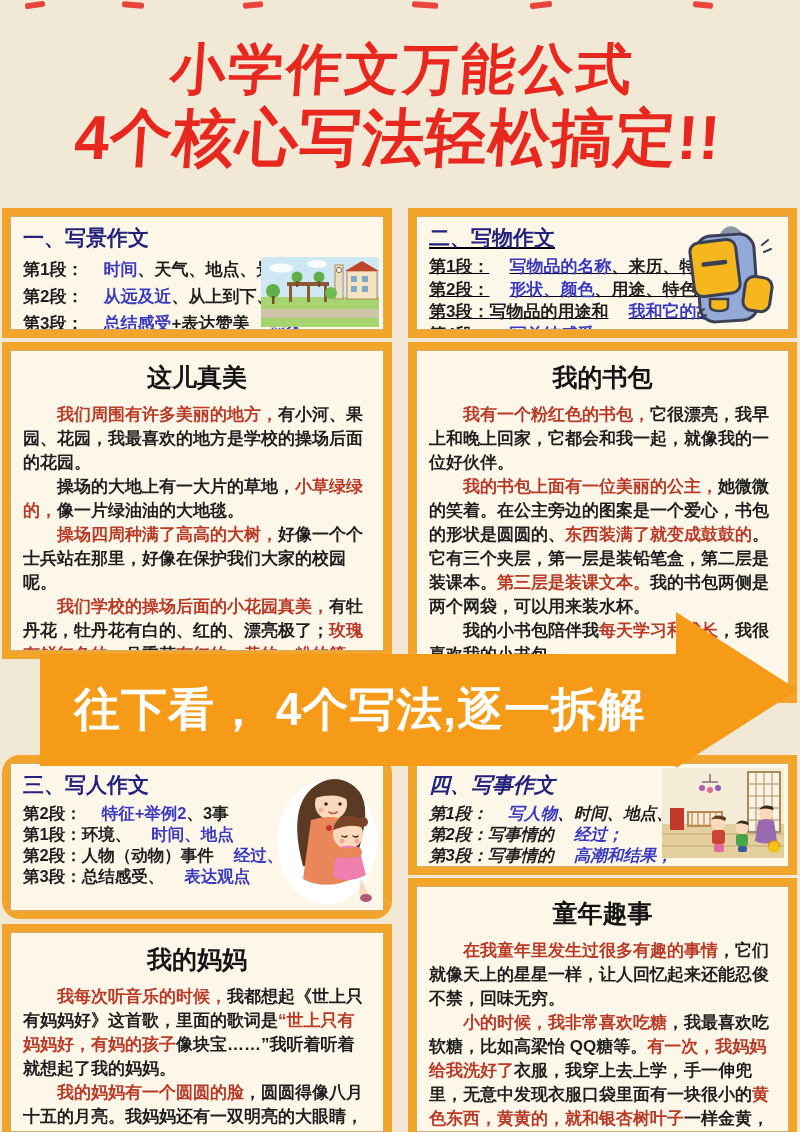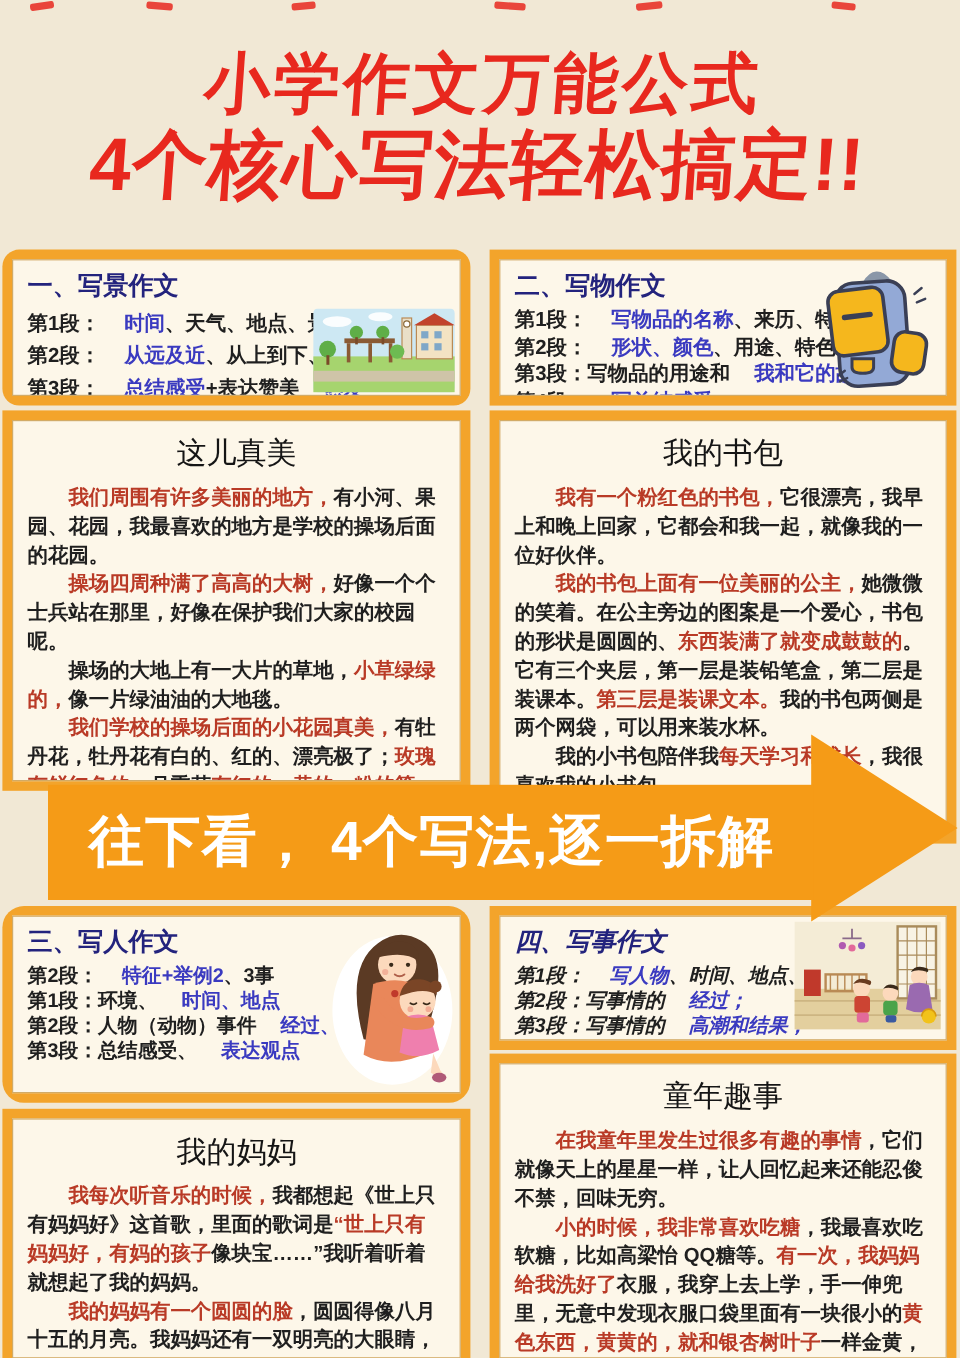--- a/index.html
+++ b/index.html
@@ -12,46 +12,46 @@
   .hdr{position:absolute;top:36px;left:0;width:800px;text-align:center;
        color:#e8281e;font-weight:900;transform:skewX(-4deg);}
   .hdr .l1{font-size:55px;line-height:66px;letter-spacing:3px;}
   .hdr .l2{font-size:62px;line-height:72px;letter-spacing:1px;}
   
   .top-mark{position:absolute;top:2px;height:6px;background:#e8281e;border-radius:2px;opacity:.85;}
   
   .panel{position:absolute;background:#f3a42b;padding:8px;box-sizing:border-box;z-index:1;}
   .inner{width:100%;height:100%;background:#fdf7e9;border:1px solid #d2ab66;
          box-sizing:border-box;overflow:hidden;position:relative;}
-  #p1{left:2px;top:208px;width:390px;height:130px;border-radius:14px;}
-  #p2{left:408px;top:208px;width:389px;height:130px;}
+  #p1{left:2px;top:208px;width:390px;height:130px;}
+  #p2{left:408px;top:208px;width:389px;height:130px;text-decoration:underline;}
   #p3{left:2px;top:342px;width:390px;height:317px;}
   #p4{left:408px;top:342px;width:389px;height:361px;}
   #p5{left:2px;top:755px;width:390px;height:164px;border-radius:18px;}
   #p6{left:408px;top:755px;width:389px;height:120px;font-style:italic;}
   #p7{left:2px;top:924px;width:390px;height:216px;}
   #p8{left:408px;top:878px;width:389px;height:262px;}
   
   .card-content{padding:5px 12px;position:relative;height:100%;box-sizing:border-box;}
   .card-title{color:#23237d;font-weight:800;font-size:21px;margin:2px 0 4px;}
   .f-line{font-size:17px;font-weight:700;white-space:nowrap;line-height:27px;}
   .lh22 .f-line{line-height:22.5px;}
   .lh21 .f-line{line-height:21px;font-size:16.5px;}
   .f-label{color:#1f1f1f;}
   .seg{white-space:normal;}
   .seg-blue{color:#3a3ac0;padding-left:20px;}
   .seg-black{color:#1f1f1f;}
   .seg-red{color:#b93a26;}
   
   .essay-content{padding:4px 12px;}
-  .essay-title{text-align:center;font-size:25px;font-weight:400;color:#151515;margin:6px 0 9px;}
+  .essay-title{text-align:center;font-size:25px;font-weight:700;color:#151515;margin:6px 0 9px;}
   .essay-body{font-size:17px;line-height:24px;font-weight:600;color:#1f1f1f;}
   .essay-p{margin:0;text-indent:2em;}
   
-  .banner-rect{position:absolute;left:40px;top:654px;width:638px;height:96px;
+  .banner-rect{position:absolute;left:40px;top:654px;width:638px;height:112px;
                background:#f59b17;z-index:5;display:flex;align-items:center;}
   .banner-arrow{position:absolute;left:676px;top:612px;width:0;height:0;z-index:4;
                 border-left:122px solid #f59b17;
                 border-top:78px solid transparent;border-bottom:78px solid transparent;}
   .banner-text{color:#ffffff;font-size:46px;font-weight:900;white-space:nowrap;
                padding-left:34px;letter-spacing:1px;position:relative;z-index:6;}
   
   .card-img{position:absolute;}
   #img-school{right:4px;top:40px;width:118px;height:70px;}
   #img-backpack{right:10px;top:4px;width:96px;height:108px;}
@@ -139,22 +139,22 @@
     </div>
   </div>
 </div>
 
 <div class="panel" id="p3">
   <div class="inner">
     <div class="essay-content">
       <div class="essay-title">这儿真美</div>
       <div class="essay-body">
           <p class="essay-p"><span class="seg seg-red">我们周围有许多美丽的地方，</span><span class="seg seg-black">有小河、果园、花园，我最喜欢的地方是学校的操场后面的花园。</span></p>
+          <p class="essay-p"><span class="seg seg-black">操场的大地上有一大片的草地，</span><span class="seg seg-red">小草绿绿的，</span><span class="seg seg-black">像一片绿油油的大地毯。</span></p>
           <p class="essay-p"><span class="seg seg-red">操场四周种满了高高的大树，</span><span class="seg seg-black">好像一个个士兵站在那里，好像在保护我们大家的校园呢。</span></p>
-          <p class="essay-p"><span class="seg seg-black">操场的大地上有一大片的草地，</span><span class="seg seg-red">小草绿绿的，</span><span class="seg seg-black">像一片绿油油的大地毯。</span></p>
           <p class="essay-p"><span class="seg seg-red">我们学校的操场后面的小花园真美，</span><span class="seg seg-black">有牡丹花，牡丹花有白的、红的、漂亮极了；</span><span class="seg seg-red">玫瑰有鲜红色的；</span><span class="seg seg-black">月季花</span><span class="seg seg-red">有红的、黄的、粉的等等。</span></p>
         </div>
     </div>
   </div>
 </div>
 
 <div class="panel" id="p4">
   <div class="inner">
     <div class="essay-content">
       <div class="essay-title">我的书包</div>

